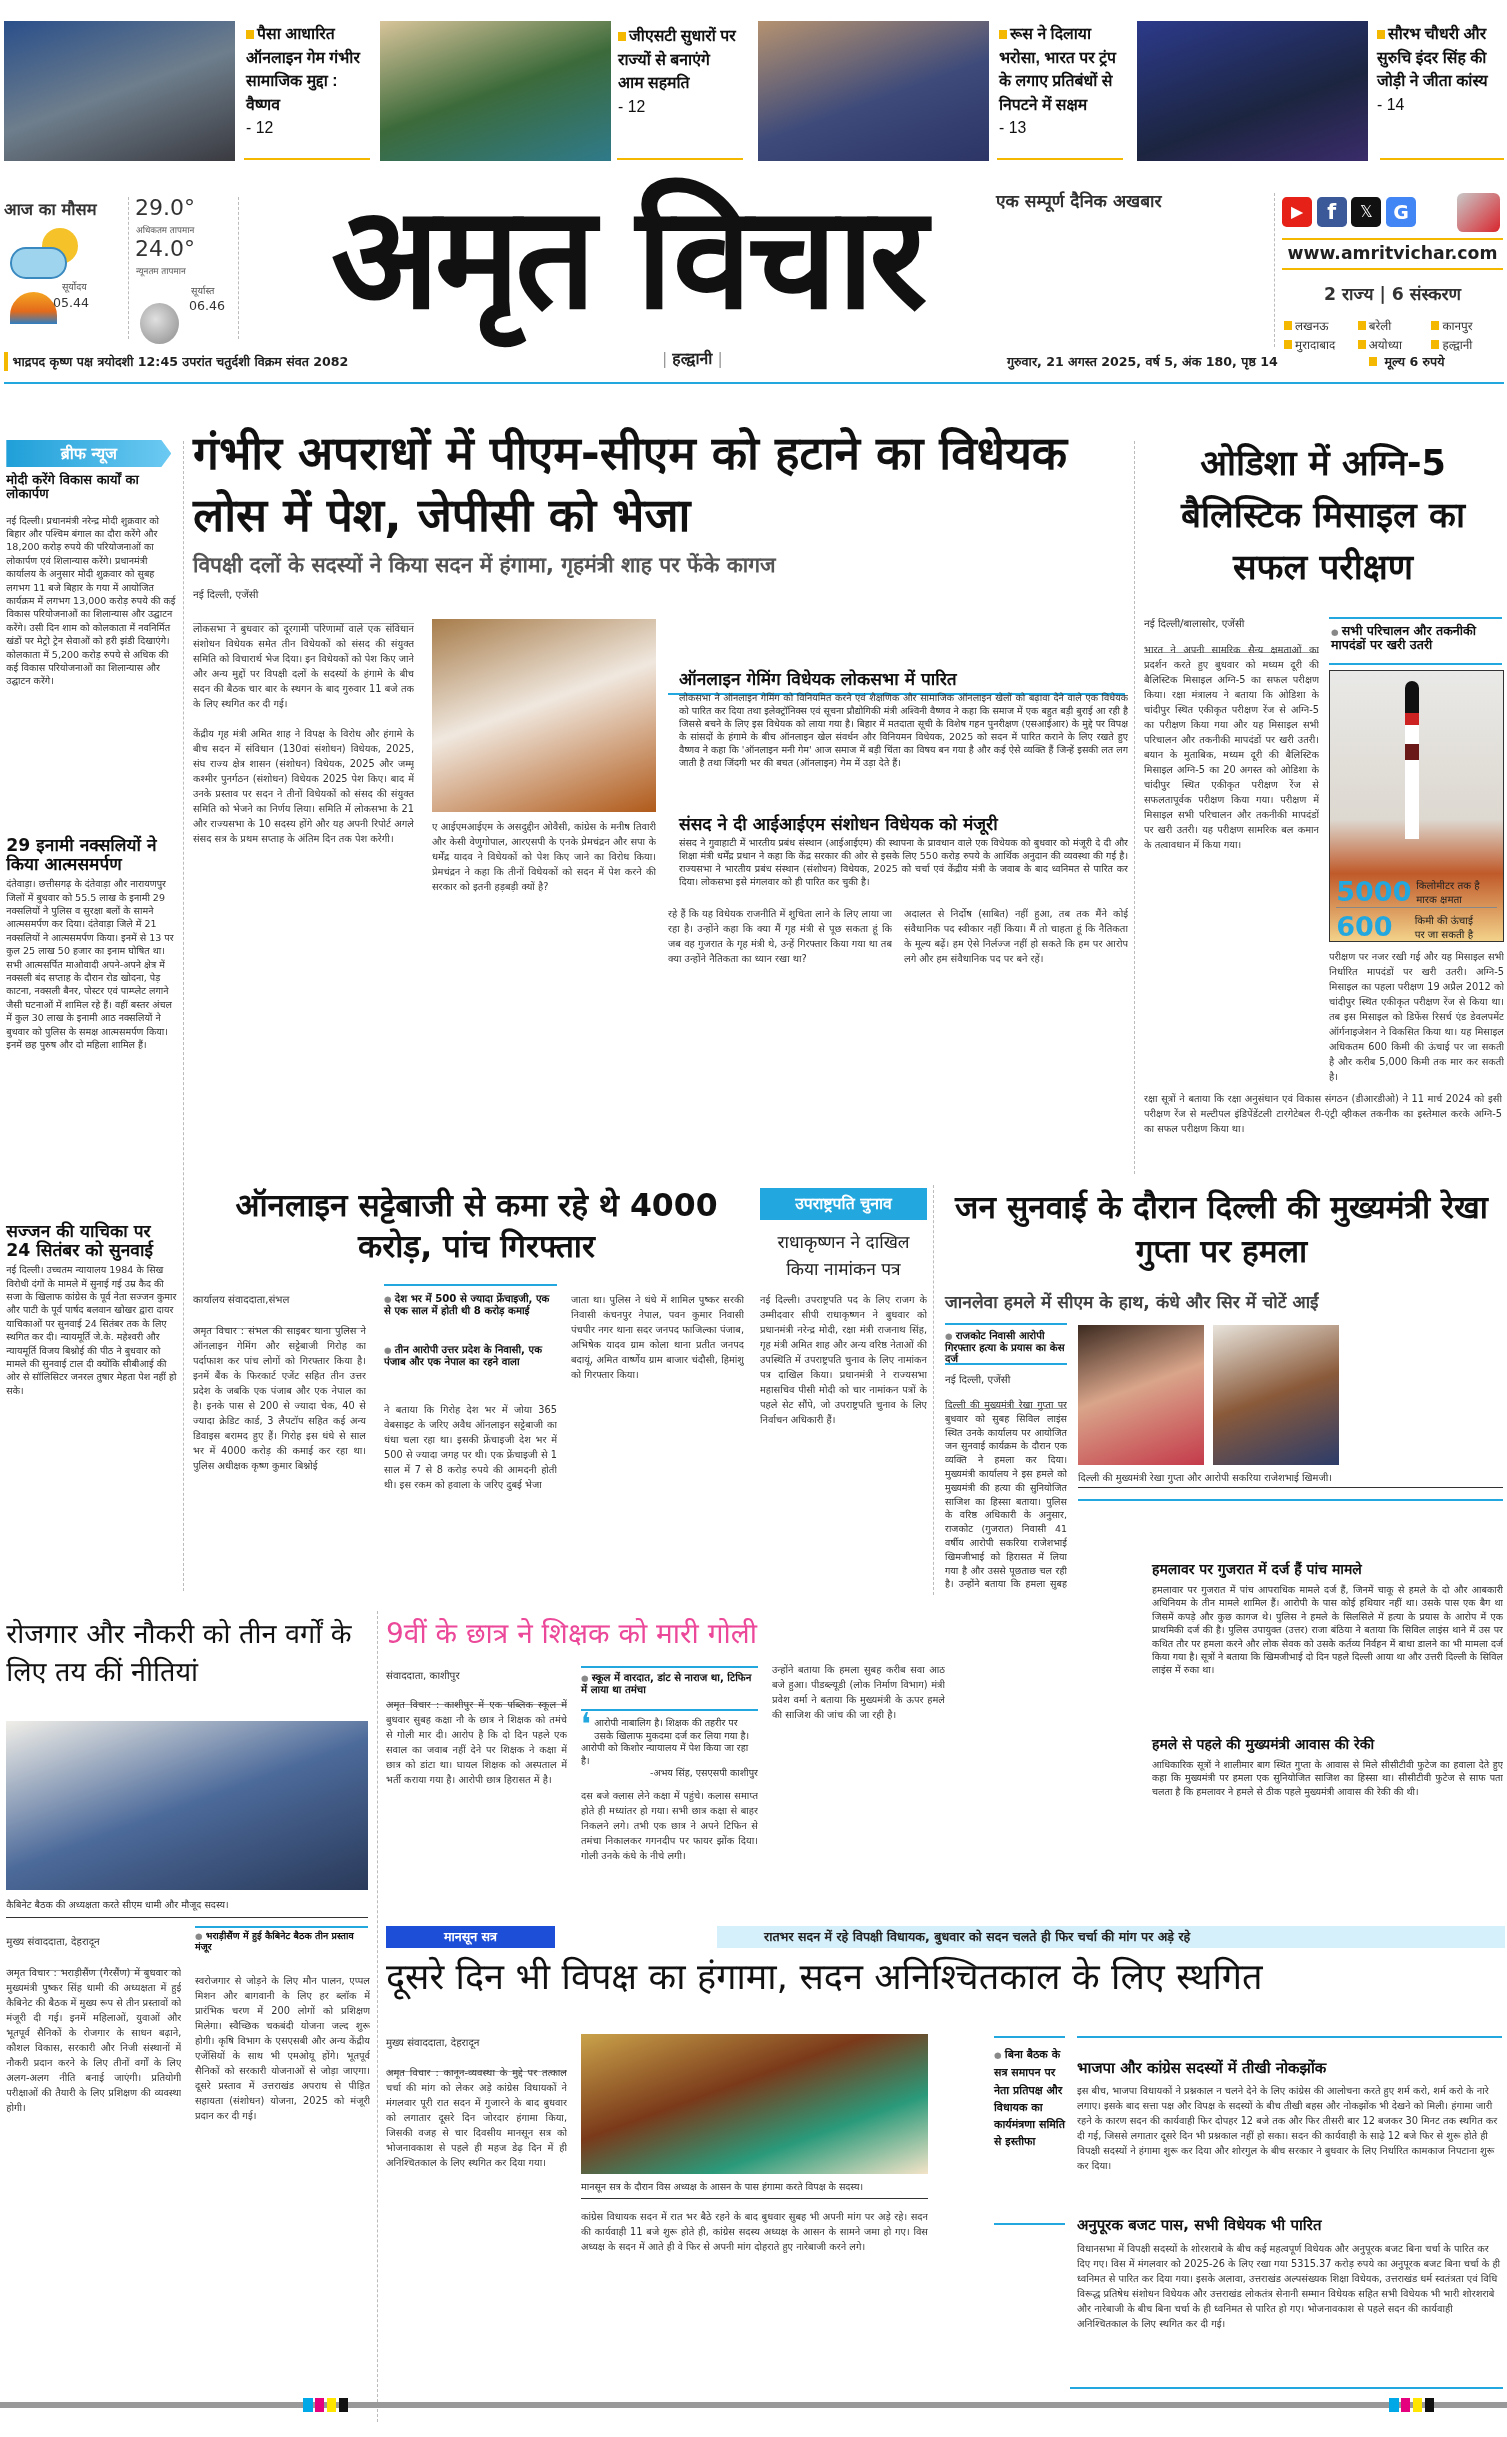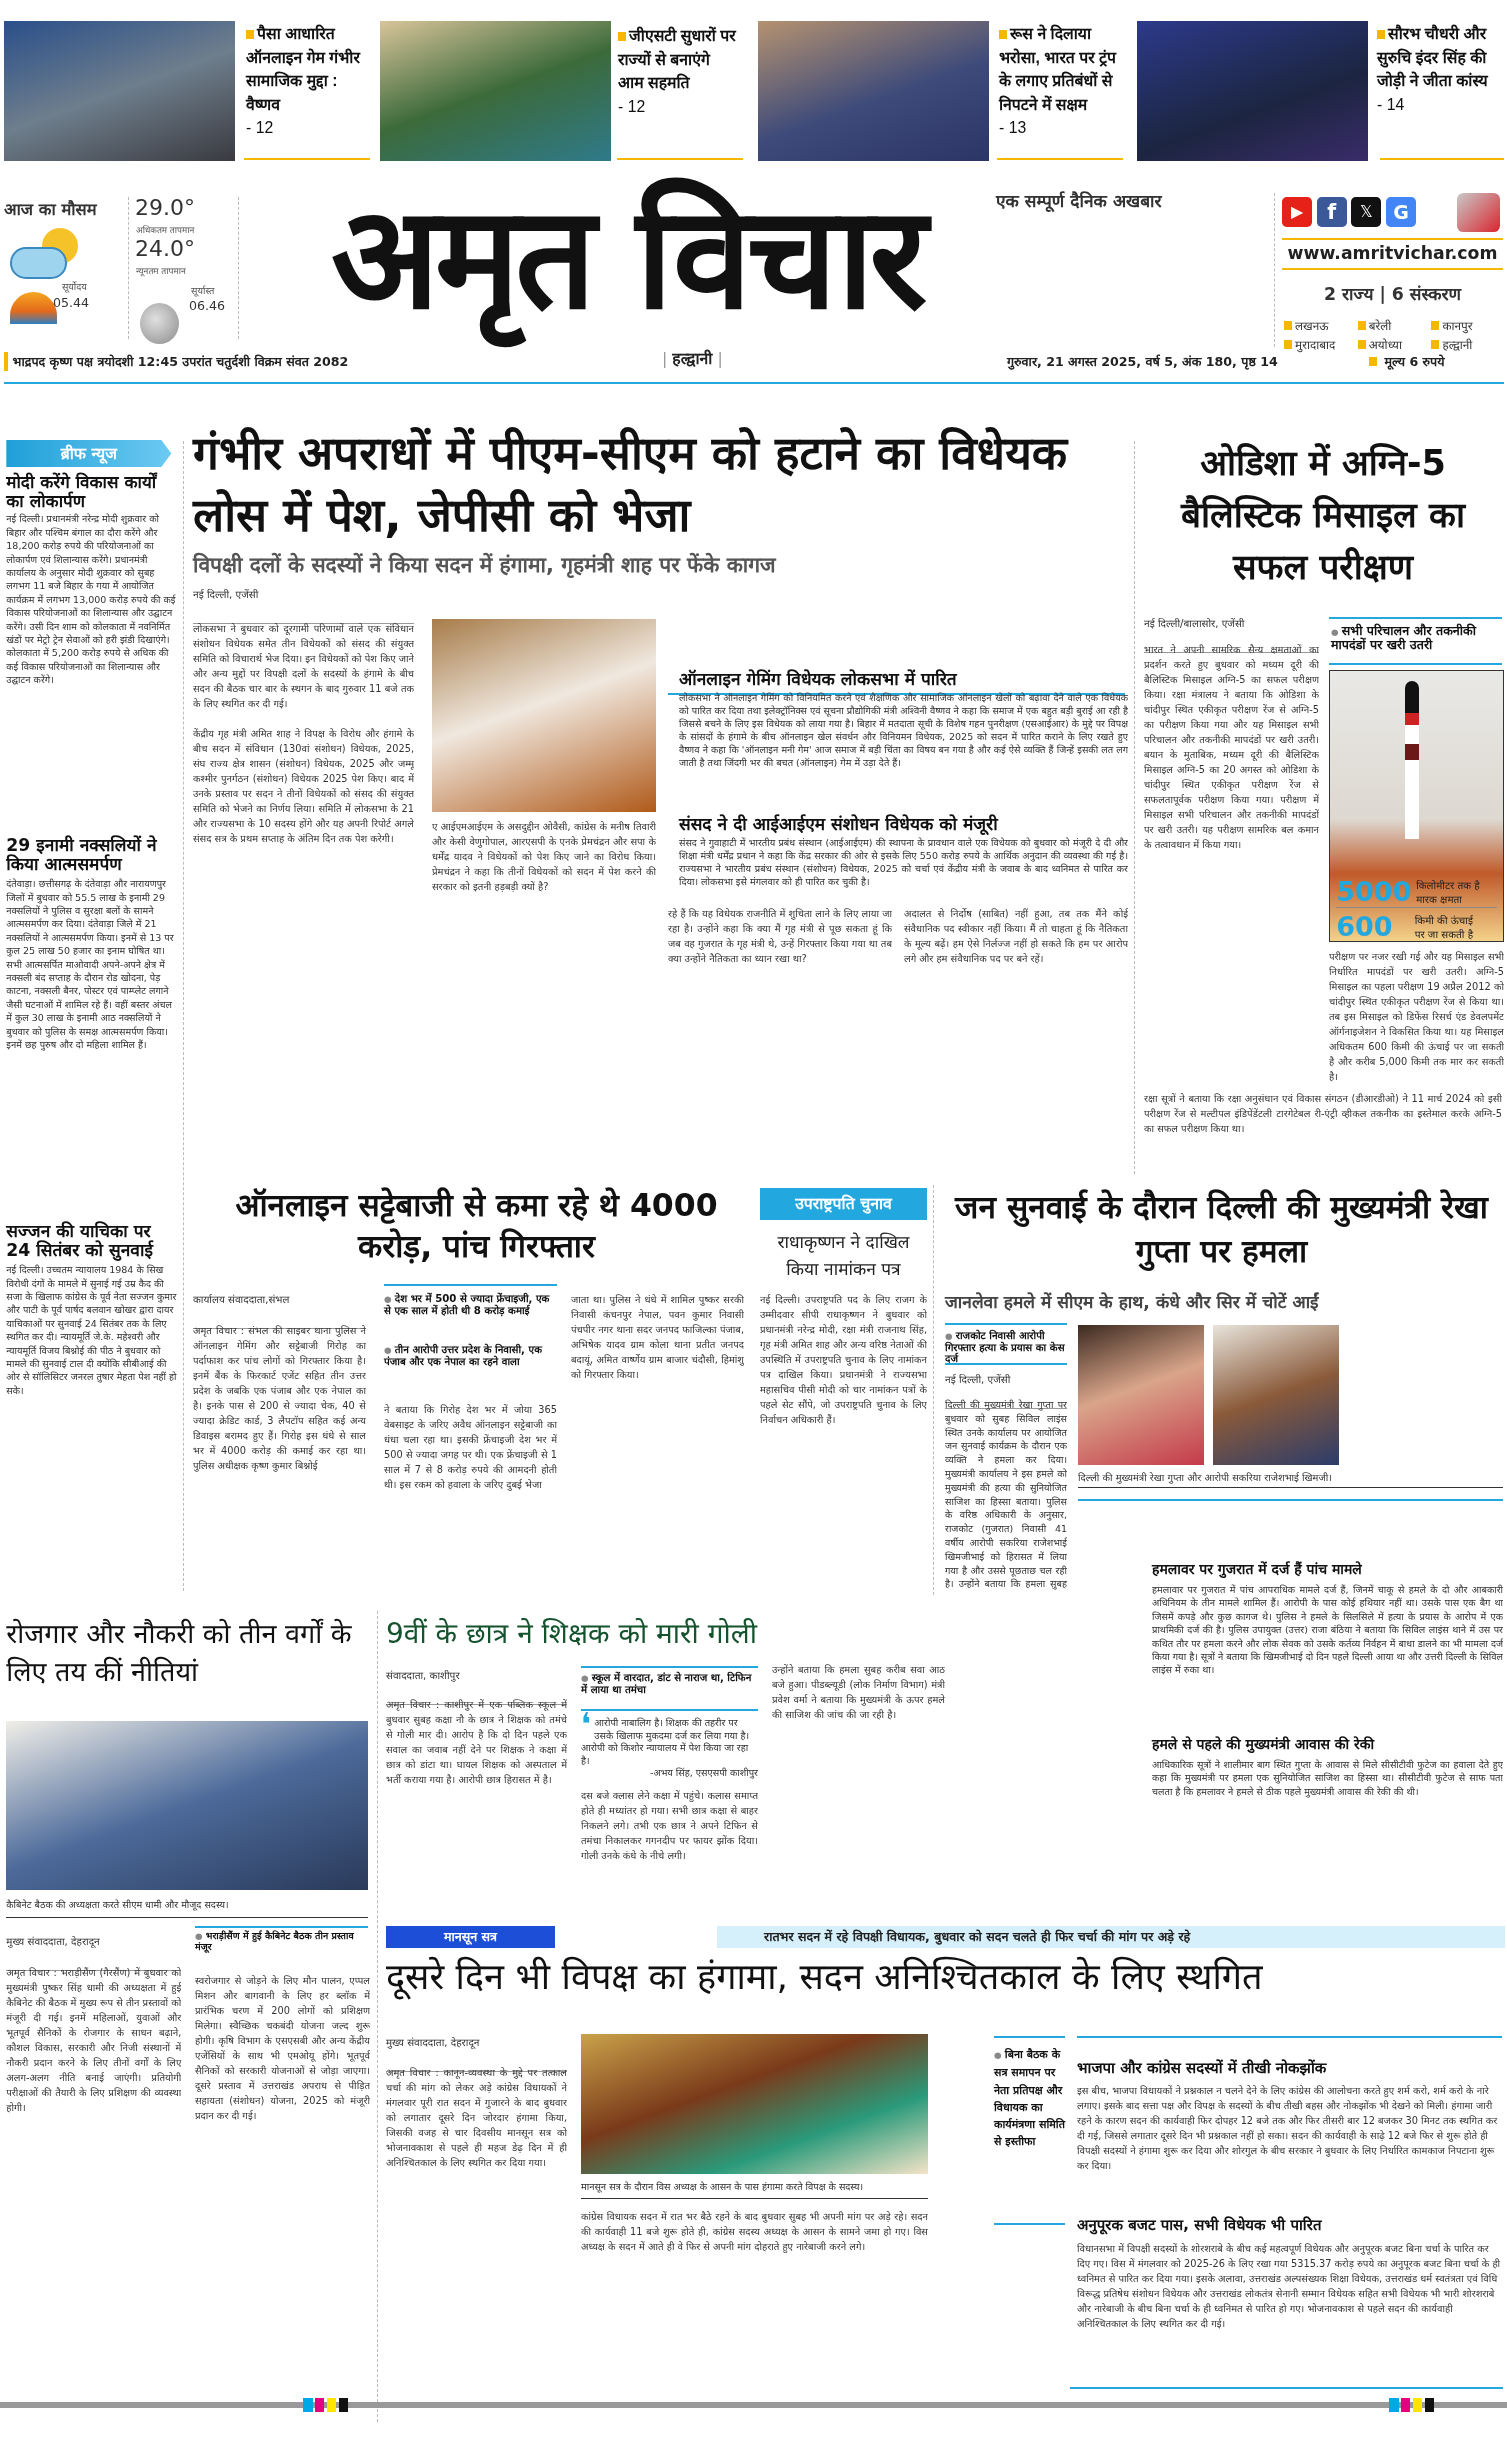--- a/index.html
+++ b/index.html
@@ -93,21 +93,21 @@
 
 <div class="abs" style="left:3.9px;top:352px;width:3.9px;height:19px;background:#f5b800"></div>
 <div class="abs" style="left:12.6px;top:353px;font-size:12.6px;font-weight:bold;color:#222">भाद्रपद कृष्ण पक्ष त्रयोदशी 12:45 उपरांत चतुर्दशी विक्रम संवत 2082</div>
 <div class="abs" style="left:1007px;top:353px;font-size:12.6px;font-weight:bold;color:#222">गुरुवार, 21 अगस्त 2025, वर्ष 5, अंक 180, पृष्ठ 14</div>
 <div class="abs" style="left:1369px;top:353px;font-size:12.6px;font-weight:bold;color:#222"><span class="ybar"></span> <span>मूल्य 6 रुपये</span></div>
 <div class="abs blue-line" style="left:3.9px;top:382px;width:1500px"></div>
 
 <div class="abs" style="left:6.3px;top:440px;width:165px;height:27px;background:linear-gradient(90deg,#1f9fd8,#6ccaf2);color:#fff;font-size:15.8px;font-weight:bold;text-align:center;line-height:27px;clip-path:polygon(0 0,94% 0,100% 50%,94% 100%,0 100%)"><span>ब्रीफ न्यूज</span></div>
 <div class="abs dash-v" style="left:183px;top:441px;height:1150px"></div>
 <div class="abs" style="left:6.3px;top:473px;width:172px">
-  <div class="hd" style="font-size:17px;margin-bottom:2px">मोदी करेंगे विकास कार्यों का लोकार्पण</div>
+  <div class="hd" style="font-size:13px;margin-bottom:12px">मोदी करेंगे विकास कार्यों का लोकार्पण</div>
   <div class="col" style="font-size:9.5px;line-height:13.4px;text-align:left">नई दिल्ली। प्रधानमंत्री नरेन्द्र मोदी शुक्रवार को बिहार और पश्चिम बंगाल का दौरा करेंगे और 18,200 करोड़ रुपये की परियोजनाओं का लोकार्पण एवं शिलान्यास करेंगे। प्रधानमंत्री कार्यालय के अनुसार मोदी शुक्रवार को सुबह लगभग 11 बजे बिहार के गया में आयोजित कार्यक्रम में लगभग 13,000 करोड़ रुपये की कई विकास परियोजनाओं का शिलान्यास और उद्घाटन करेंगे। उसी दिन शाम को कोलकाता में नवनिर्मित खंडों पर मेट्रो ट्रेन सेवाओं को हरी झंडी दिखाएंगे। कोलकाता में 5,200 करोड़ रुपये से अधिक की कई विकास परियोजनाओं का शिलान्यास और उद्घाटन करेंगे।</div>
 </div>
 <div class="abs" style="left:6.3px;top:836px;width:172px">
   <div class="hd" style="font-size:17.3px;margin-bottom:3.2px">29 इनामी नक्सलियों ने किया आत्मसमर्पण</div>
   <div class="col" style="font-size:9.5px;line-height:13.4px;text-align:left">दंतेवाड़ा। छत्तीसगढ़ के दंतेवाड़ा और नारायणपुर जिलों में बुधवार को 55.5 लाख के इनामी 29 नक्सलियों ने पुलिस व सुरक्षा बलों के सामने आत्मसमर्पण कर दिया। दंतेवाड़ा जिले में 21 नक्सलियों ने आत्मसमर्पण किया। इनमें से 13 पर कुल 25 लाख 50 हजार का इनाम घोषित था। सभी आत्मसर्पित माओवादी अपने-अपने क्षेत्र में नक्सली बंद सप्ताह के दौरान रोड खोदना, पेड़ काटना, नक्सली बैनर, पोस्टर एवं पाम्प्लेट लगाने जैसी घटनाओं में शामिल रहे हैं। वहीं बस्तर अंचल में कुल 30 लाख के इनामी आठ नक्सलियों ने बुधवार को पुलिस के समक्ष आत्मसमर्पण किया। इनमें छह पुरुष और दो महिला शामिल हैं।</div>
 </div>
 <div class="abs" style="left:6.3px;top:1222px;width:172px">
   <div class="hd" style="font-size:17.3px;margin-bottom:3.2px">सज्जन की याचिका पर 24 सितंबर को सुनवाई</div>
   <div class="col" style="font-size:9.5px;line-height:13.4px;text-align:left">नई दिल्ली। उच्चतम न्यायालय 1984 के सिख विरोधी दंगों के मामले में सुनाई गई उम्र कैद की सजा के खिलाफ कांग्रेस के पूर्व नेता सज्जन कुमार और पाटी के पूर्व पार्षद बलवान खोखर द्वारा दायर याचिकाओं पर सुनवाई 24 सितंबर तक के लिए स्थगित कर दी। न्यायमूर्ति जे.के. महेश्वरी और न्यायमूर्ति विजय बिश्नोई की पीठ ने बुधवार को मामले की सुनवाई टाल दी क्योंकि सीबीआई की ओर से सॉलिसिटर जनरल तुषार मेहता पेश नहीं हो सके।</div>
 </div>
@@ -184,21 +184,21 @@
 
 <div class="abs hd" style="left:6.3px;top:1615px;width:362px;font-size:27px;line-height:38px;font-weight:normal">रोजगार और नौकरी को तीन वर्गों के लिए तय कीं नीतियां</div>
 <div class="abs photo" style="left:6.3px;top:1721px;width:362px;height:169px;background:linear-gradient(160deg,#f0eee8,#4c6a9a 50%,#2a3a5a)"></div>
 <div class="abs" style="left:6.3px;top:1898px;width:362px;font-size:9.5px;color:#333;border-bottom:0.8px solid #333;padding-bottom:6.3px">कैबिनेट बैठक की अध्यक्षता करते सीएम धामी और मौजूद सदस्य।</div>
 <div class="abs byline" style="left:6.3px;top:1934px;width:173px">मुख्य संवाददाता, देहरादून</div>
 <div class="abs col" style="left:6.3px;top:1965px;width:175px;height:465px">अमृत विचार : भराड़ीसैंण (गैरसैंण) में बुधवार को मुख्यमंत्री पुष्कर सिंह धामी की अध्यक्षता में हुई कैबिनेट की बैठक में मुख्य रूप से तीन प्रस्तावों को मंजूरी दी गई। इनमें महिलाओं, युवाओं और भूतपूर्व सैनिकों के रोजगार के साधन बढ़ाने, कौशल विकास, सरकारी और निजी संस्थानों में नौकरी प्रदान करने के लिए तीनों वर्गों के लिए अलग-अलग नीति बनाई जाएंगी। प्रतियोगी परीक्षाओं की तैयारी के लिए प्रशिक्षण की व्यवस्था होगी।</div>
 <div class="abs blue-line" style="left:195px;top:1926px;width:173px;height:1.6px"></div>
 <div class="abs hd bullet" style="left:195px;top:1931px;width:173px;font-size:9.5px">भराड़ीसैंण में हुई कैबिनेट बैठक तीन प्रस्ताव मंजूर</div>
 <div class="abs col" style="left:195px;top:1973px;width:175px;height:457px">स्वरोजगार से जोड़ने के लिए मौन पालन, एप्पल मिशन और बागवानी के लिए हर ब्लॉक में प्रारंभिक चरण में 200 लोगों को प्रशिक्षण मिलेगा। स्वैच्छिक चकबंदी योजना जल्द शुरू होगी। कृषि विभाग के एसएसबी और अन्य केंद्रीय एजेंसियों के साथ भी एमओयू होंगे। भूतपूर्व सैनिकों को सरकारी योजनाओं से जोड़ा जाएगा। दूसरे प्रस्ताव में उत्तराखंड अपराध से पीड़ित सहायता (संशोधन) योजना, 2025 को मंजूरी प्रदान कर दी गई।</div>
 
-<div class="abs" style="left:386px;top:1615px;width:567px;font-size:28px;line-height:38px;color:#14532d">9वीं के छात्र ने शिक्षक को मारी गोली</div>
+<div class="abs" style="left:386px;top:1615px;width:567px;font-size:28px;line-height:38px;color:#ec4899">9वीं के छात्र ने शिक्षक को मारी गोली</div>
 <div class="abs byline" style="left:386px;top:1668px;width:181px">संवाददाता, काशीपुर</div>
 <div class="abs col" style="left:386px;top:1697px;width:181px;height:213px">अमृत विचार : काशीपुर में एक पब्लिक स्कूल में बुधवार सुबह कक्षा नौ के छात्र ने शिक्षक को तमंचे से गोली मार दी। आरोप है कि दो दिन पहले एक सवाल का जवाब नहीं देने पर शिक्षक ने कक्षा में छात्र को डांटा था। घायल शिक्षक को अस्पताल में भर्ती कराया गया है। आरोपी छात्र हिरासत में है।</div>
 <div class="abs blue-line" style="left:581px;top:1666px;width:177px;height:1.6px"></div>
 <div class="abs hd bullet" style="left:581px;top:1672px;width:177px;font-size:10.2px">स्कूल में वारदात, डांट से नाराज था, टिफिन में लाया था तमंचा</div>
 <div class="abs blue-line" style="left:581px;top:1709px;width:177px;height:1.6px"></div>
 <div class="abs" style="left:581px;top:1717px;width:177px;font-size:9.5px;line-height:12.6px;color:#333">
   <span style="color:#22a7df;font-size:31.5px;line-height:15.8px;float:left;margin-right:3.2px">❛</span>
   <span>आरोपी नाबालिग है। शिक्षक की तहरीर पर उसके खिलाफ मुकदमा दर्ज कर लिया गया है। आरोपी को किशोर न्यायालय में पेश किया जा रहा है।</span>
   <div style="text-align:right">-अभय सिंह, एसएसपी काशीपुर</div>
 </div>

